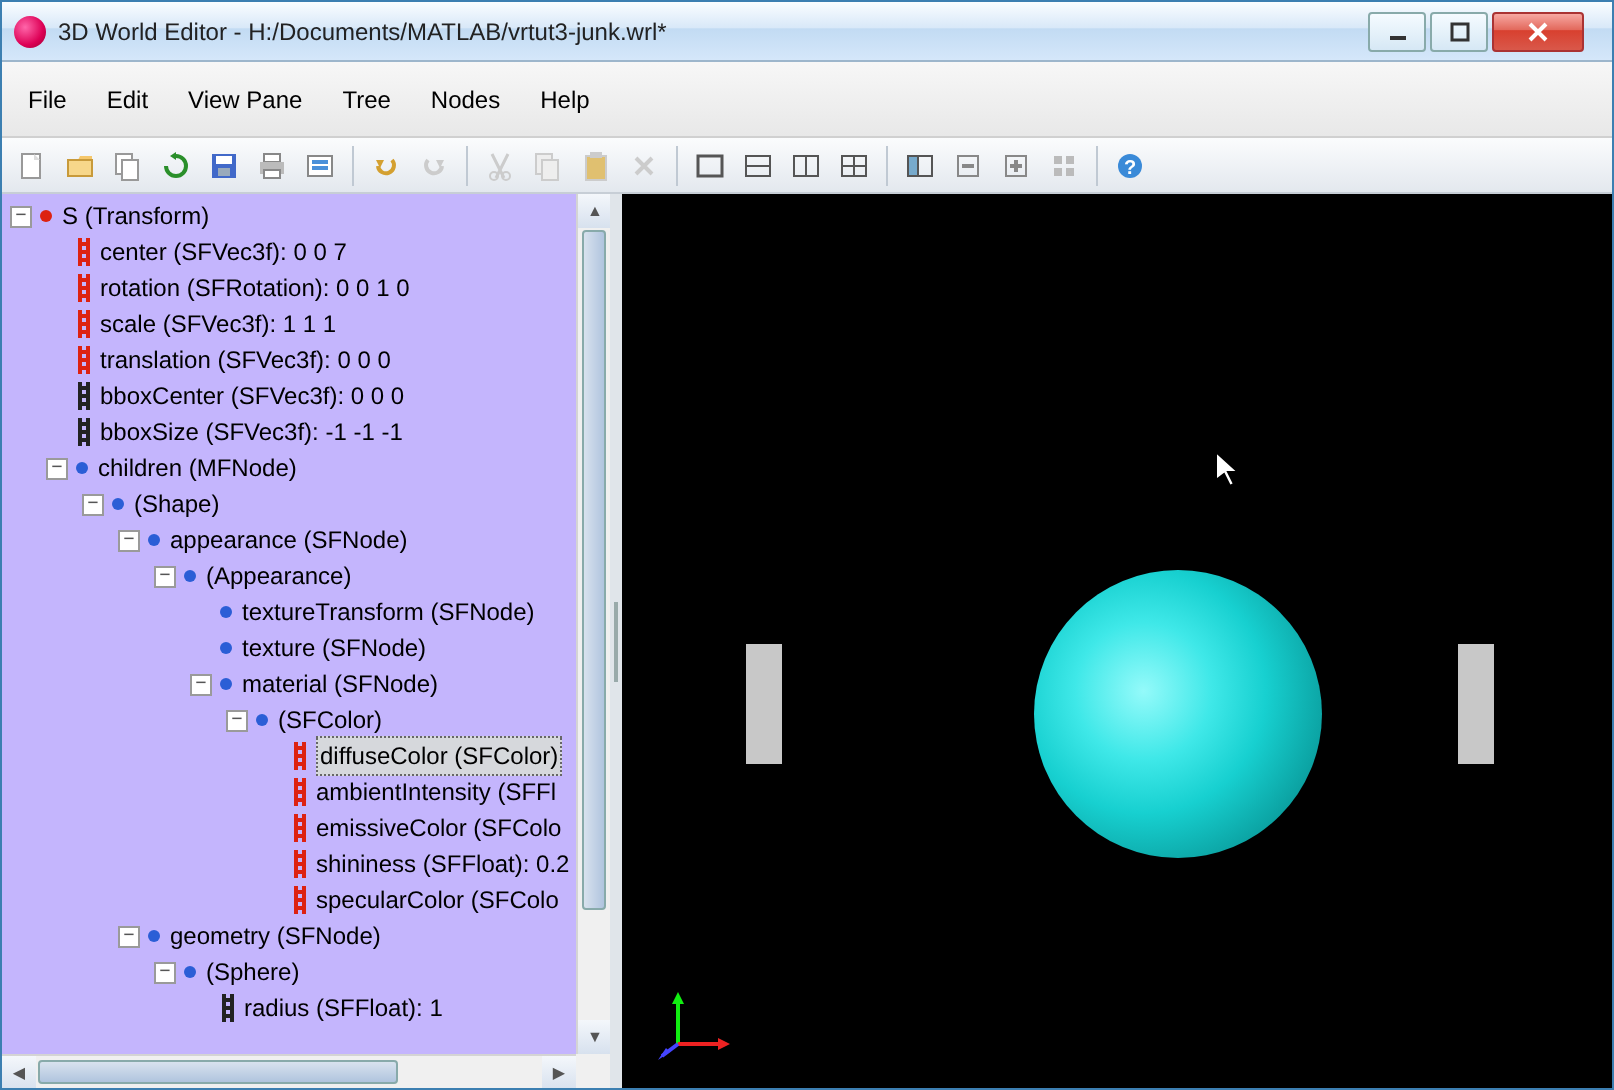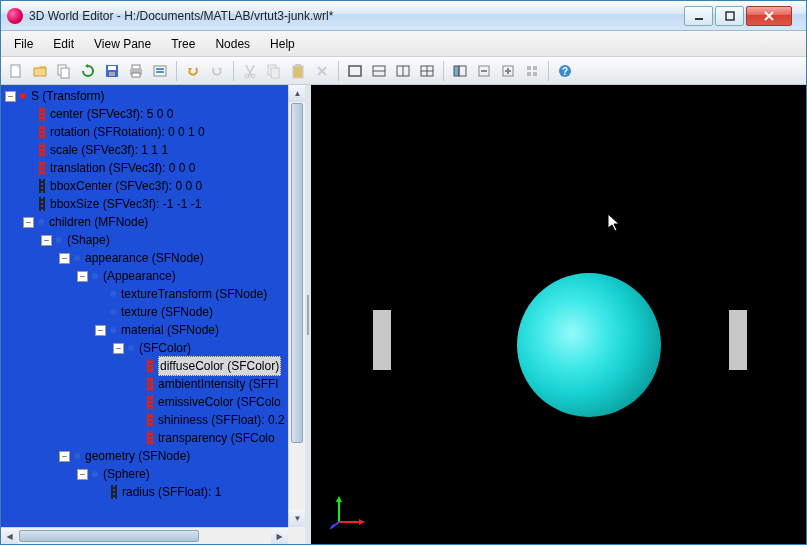--- a/index.html
+++ b/index.html
@@ -7,29 +7,29 @@
 
 .window { width: 807px; height: 545px; border: 1px solid #3c7fb1; display: flex; flex-direction: column; background: #f0f0f0; }
 
 .titlebar { height: 30px; background: linear-gradient(#fafdff, #d8e8f8 45%, #c2dbf3 46%, #d5e7fa); display: flex; align-items: center; padding: 0 14px 0 6px; border-bottom: 1px solid #9db6cc; }
 .titlebar .app-icon { width: 16px; height: 16px; margin-right: 6px; background: radial-gradient(circle at 35% 35%, #f6a, #d05 60%, #903); border-radius: 50%; }
 .titlebar .title { flex: 1; font-size: 12px; color: #222; }
 .titlebar .win-btns { display: flex; gap: 2px; }
 .win-btn { width: 29px; height: 20px; border: 1px solid #8aa; background: linear-gradient(#f5fbff, #d6e8f5); border-radius: 2px; display: flex; align-items: center; justify-content: center; font-size: 10px; color: #333; }
 .win-btn.close { width: 46px; background: linear-gradient(#f7a8a2, #e2675a 45%, #d8402f 46%, #d9584a); border-color: #a33; color: #fff; font-weight: bold; }
 
-.menubar { height: 26px; background: linear-gradient(#f7f7f7, #e8e8e8); display: flex; align-items: center; padding: 0 4px; font-size: 12px; border-bottom: 1px solid #d0d0d0; gap: 2px; }
+.menubar { height: 38px; background: linear-gradient(#f7f7f7, #e8e8e8); display: flex; align-items: center; padding: 0 4px; font-size: 12px; border-bottom: 1px solid #d0d0d0; gap: 2px; }
 .menu-item { padding: 2px 9px; }
 
 .toolbar { height: 28px; background: linear-gradient(#fbfcfd, #e3e8ee); display: flex; align-items: center; padding: 0 4px; gap: 2px; border-bottom: 1px solid #c7ced6; }
 .tbtn { width: 22px; height: 22px; border: 1px solid transparent; border-radius: 2px; display: flex; align-items: center; justify-content: center; }
 .tbtn svg { display: block; }
 .tsep { width: 1px; height: 20px; background: #c0c9d3; margin: 0 3px; }
 
-.content { flex: 1; display: flex; min-height: 0; background: #1d4ed8; }
+.content { flex: 1; display: flex; min-height: 0; background: #c4b5fd; }
 
 .tree-pane { width: 304px; display: flex; flex-direction: column; border-right: none; }
 .tree-scroll { flex: 1; overflow: hidden; position: relative; font-size: 12px; }
 .tree { padding: 2px 0 2px 4px; line-height: 18px; white-space: nowrap; }
 .tree-row { display: flex; align-items: center; height: 18px; }
 .exp { width: 11px; height: 11px; border: 1px solid #9a9a9a; background: #fff; margin-right: 3px; display: flex; align-items: center; justify-content: center; font-size: 9px; line-height: 1; color: #555; font-family: monospace; }
 .exp.minus::before { content: "−"; }
 .sp11 { width: 11px; height: 11px; margin-right: 3px; }
 .dot { width: 6px; height: 6px; border-radius: 50%; margin: 0 5px 0 1px; }
 .dot.red { background: #d21; }
@@ -260,21 +260,21 @@
               <span class="lbl">S (Transform)</span>
             </div>
           <div class="tree-row">
               <span class="ind i1"></span>
               <span class="sp11"></span>
               <span class="ladder">
                 <span class="r1"></span>
                 <span class="r2"></span>
                 <span class="r3"></span>
               </span>
-              <span class="lbl">center (SFVec3f): 5  0  0</span>
+              <span class="lbl">center (SFVec3f): 0  0  7</span>
             </div>
           <div class="tree-row">
               <span class="ind i1"></span>
               <span class="sp11"></span>
               <span class="ladder">
                 <span class="r1"></span>
                 <span class="r2"></span>
                 <span class="r3"></span>
               </span>
               <span class="lbl">rotation (SFRotation): 0  0  1  0</span>
@@ -408,21 +408,21 @@
               <span class="lbl">shininess (SFFloat): 0.2</span>
             </div>
           <div class="tree-row">
               <span class="ind i7"></span>
               <span class="sp11"></span>
               <span class="ladder">
                 <span class="r1"></span>
                 <span class="r2"></span>
                 <span class="r3"></span>
               </span>
-              <span class="lbl">transparency (SFColo</span>
+              <span class="lbl">specularColor (SFColo</span>
             </div>
           <div class="tree-row">
               <span class="ind i3"></span>
               <span class="exp minus"></span>
               <span class="dot blue"></span>
               <span class="lbl">geometry (SFNode)</span>
             </div>
           <div class="tree-row">
               <span class="ind i4"></span>
               <span class="exp minus"></span>

